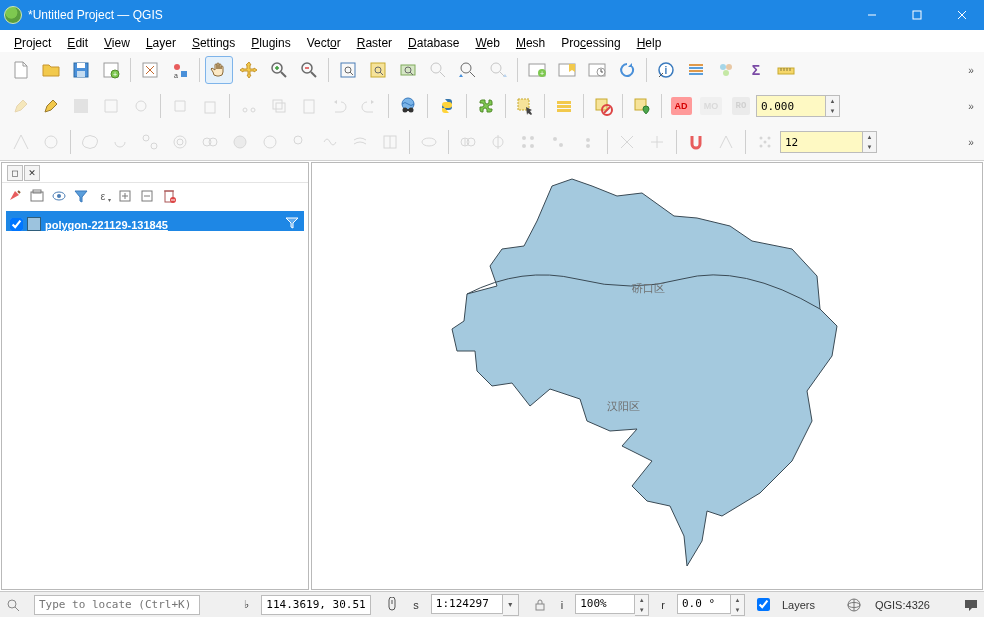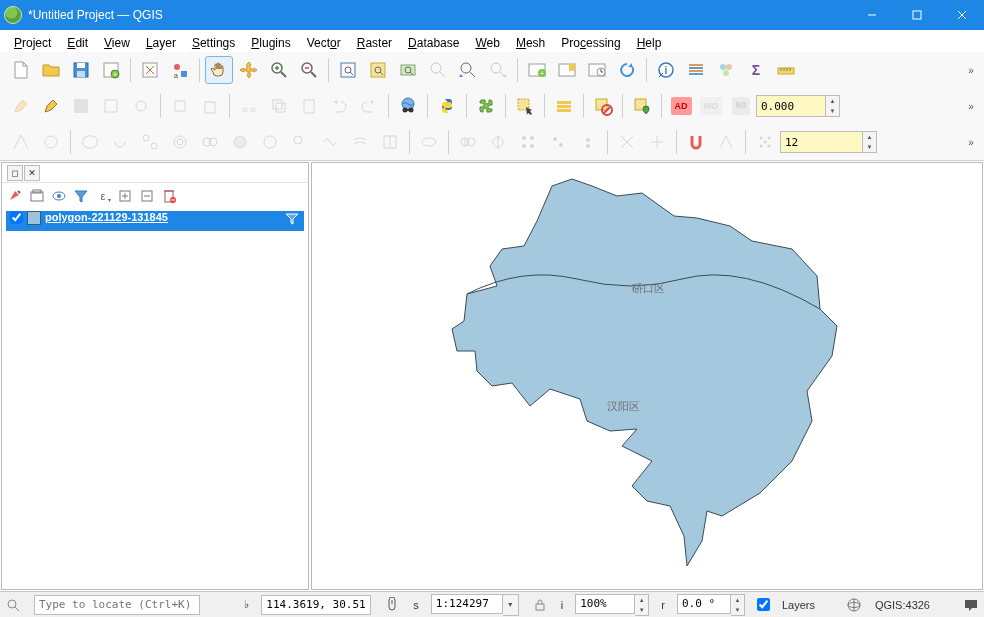--- a/index.html
+++ b/index.html
@@ -29,21 +29,21 @@
 
 .panel { width: 308px; border: 1px solid #b9b9b9; margin: 1px; display: flex; flex-direction: column; background: #fff; }
 .panel-head { height: 20px; display: flex; align-items: center; padding: 0 4px; font-size: 11px; color: #333; border-bottom: 1px solid #e4e4e4; }
 .panel-head .panel-title { flex:1; }
 .panel-head .panel-btn { width: 16px; height: 16px; border: 1px solid #bcbcbc; margin-left: 1px; display:flex; align-items:center; justify-content:center; font-size:9px; background:#f4f4f4;}
 .panel-toolbar { height: 26px; display: flex; align-items: center; padding: 0 2px; gap: 0; }
 .panel-toolbar .pbtn { width: 22px; height: 22px; display:flex; align-items:center; justify-content:center; border-radius:2px; }
 .panel-toolbar .pbtn svg { width:16px; height:16px; }
 
 .layertree { flex:1; overflow:auto; padding:2px 4px; }
-.layer-row { height: 20px; display:flex; align-items:flex-start; background:#1e87e5; color:#fff; padding:0 4px; gap:4px; }
+.layer-row { height: 20px; display:flex; align-items:flex-end; background:#1e87e5; color:#fff; padding:0 4px; gap:4px; }
 .layer-row input[type=checkbox]{ width:13px; height:13px; }
 .layer-sym { width:14px; height:14px; background:#9cc3de; border:1px solid #2f5d7a; }
 .layer-name { font-size:11px; font-weight:bold; text-decoration:underline; flex:1; }
 .layer-filter { width:16px; height:16px; display:flex; align-items:center; justify-content:center; }
 
 .canvas { flex:1; border:1px solid #b9b9b9; margin:1px; background:#fff; position:relative; overflow:hidden; }
 
 .statusbar { height: 26px; background:#f0f0f0; border-top:1px solid #c8c8c8; display:flex; align-items:center; padding:0 4px; gap:12px; font-size:11px; }
 .status-input { height:20px; border:1px solid #bcbcbc; background:#fff; font-size:11px; padding:0 4px; font-family:monospace; }
 .status-lbl { color:#333; }

